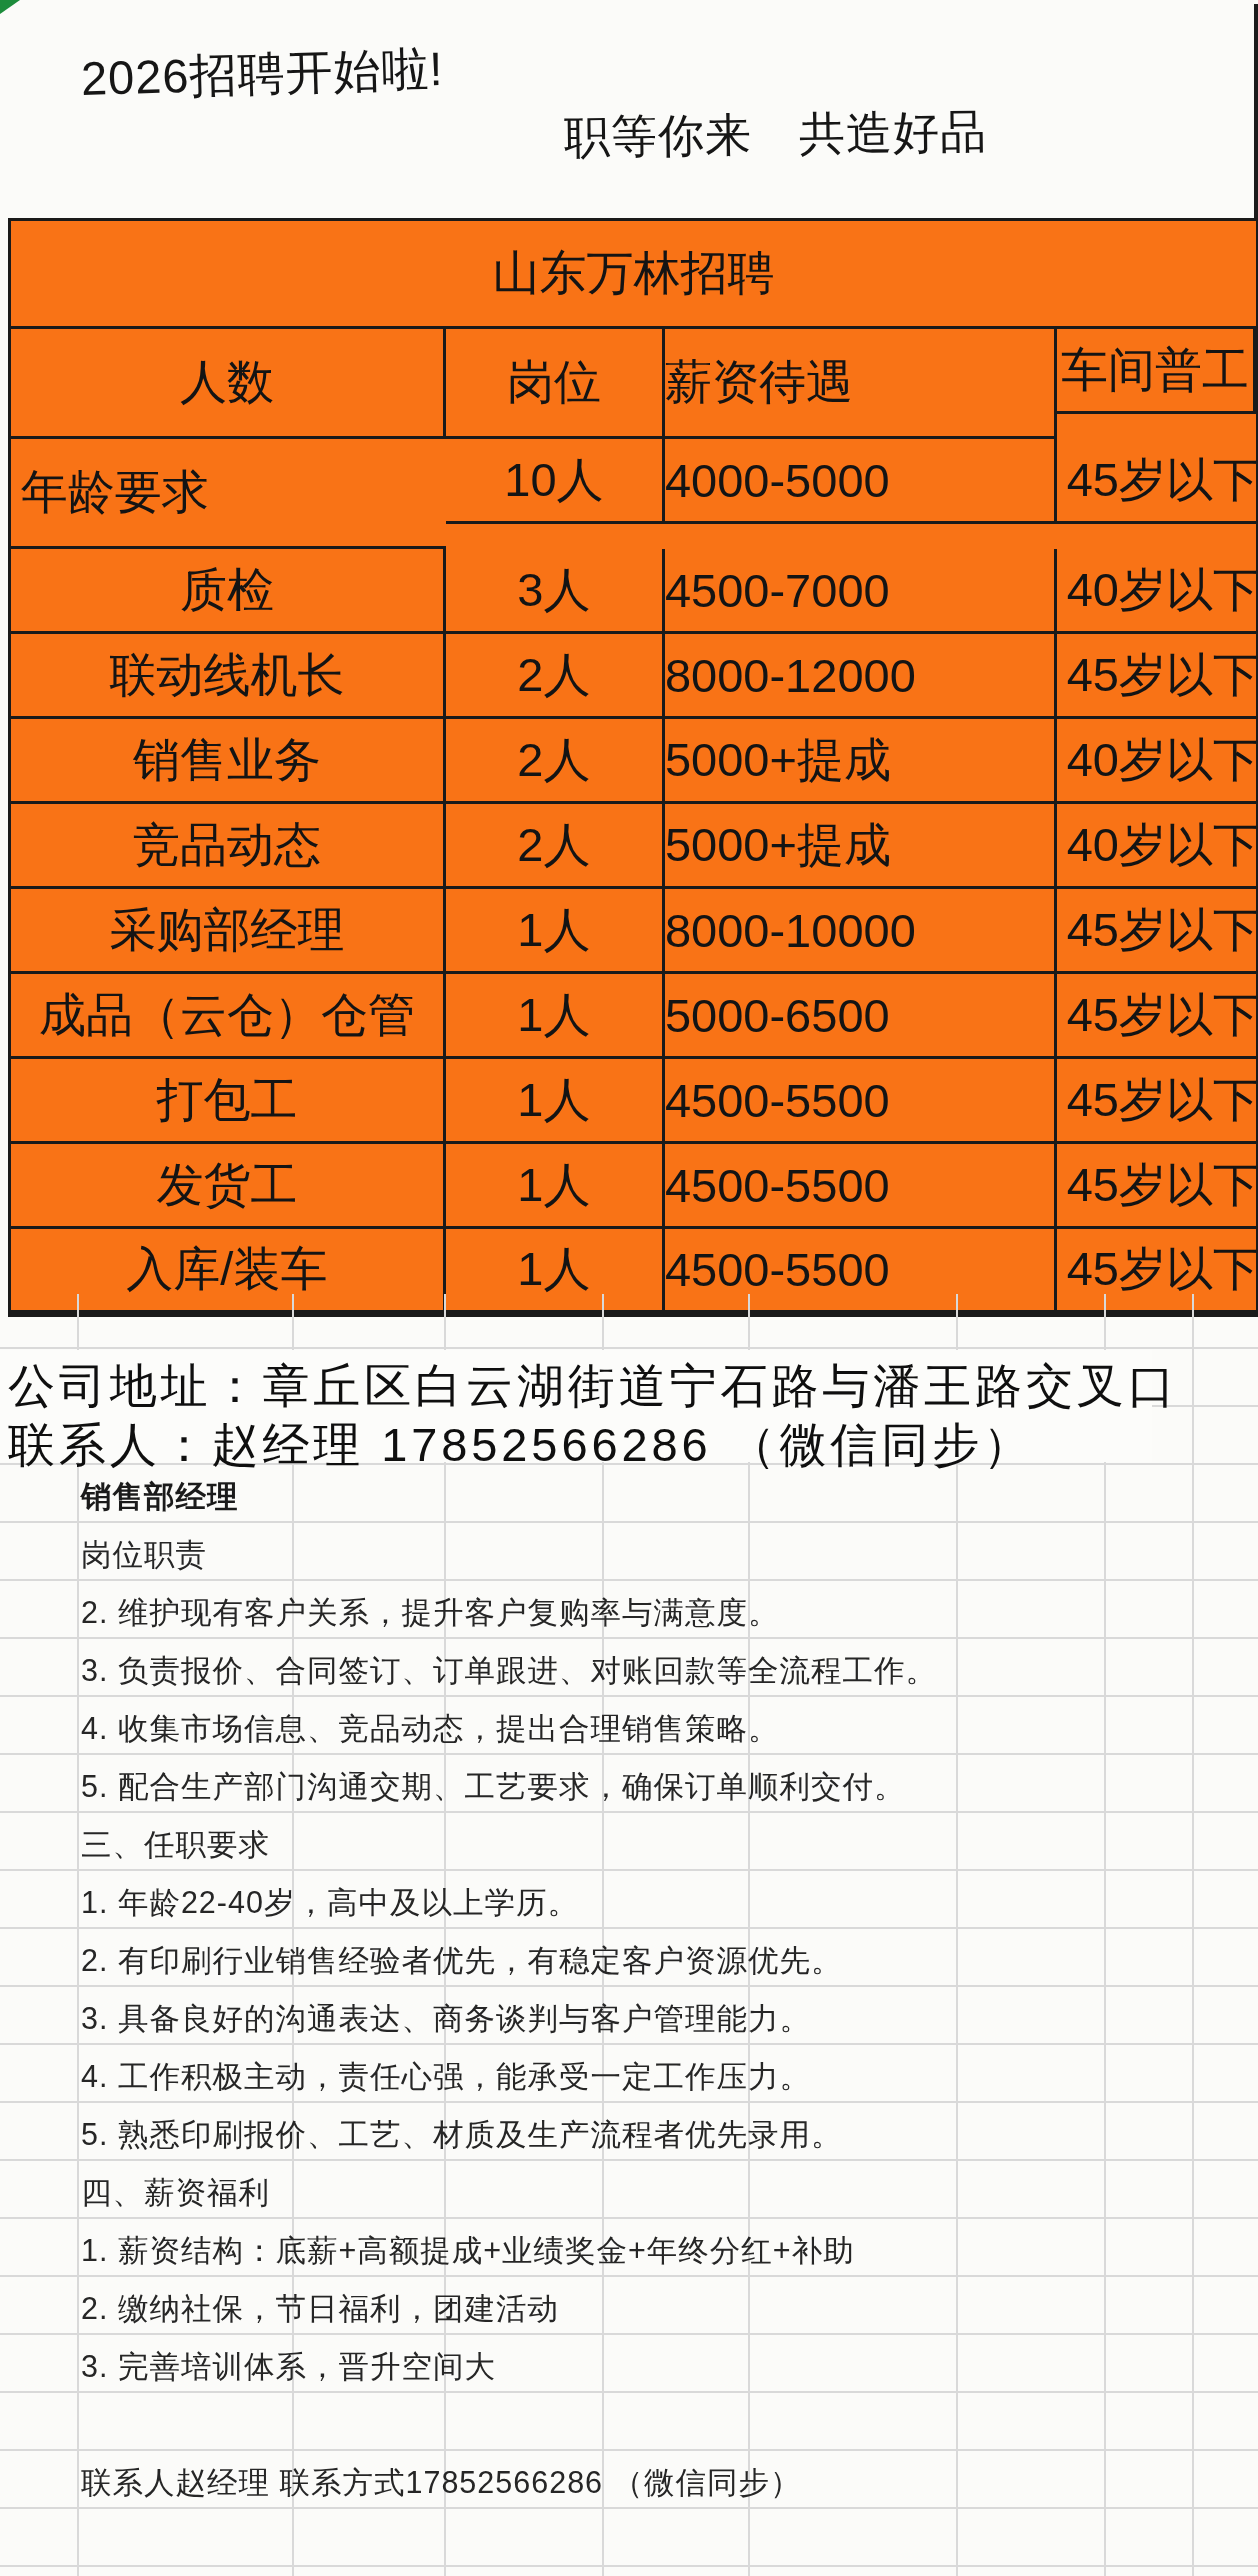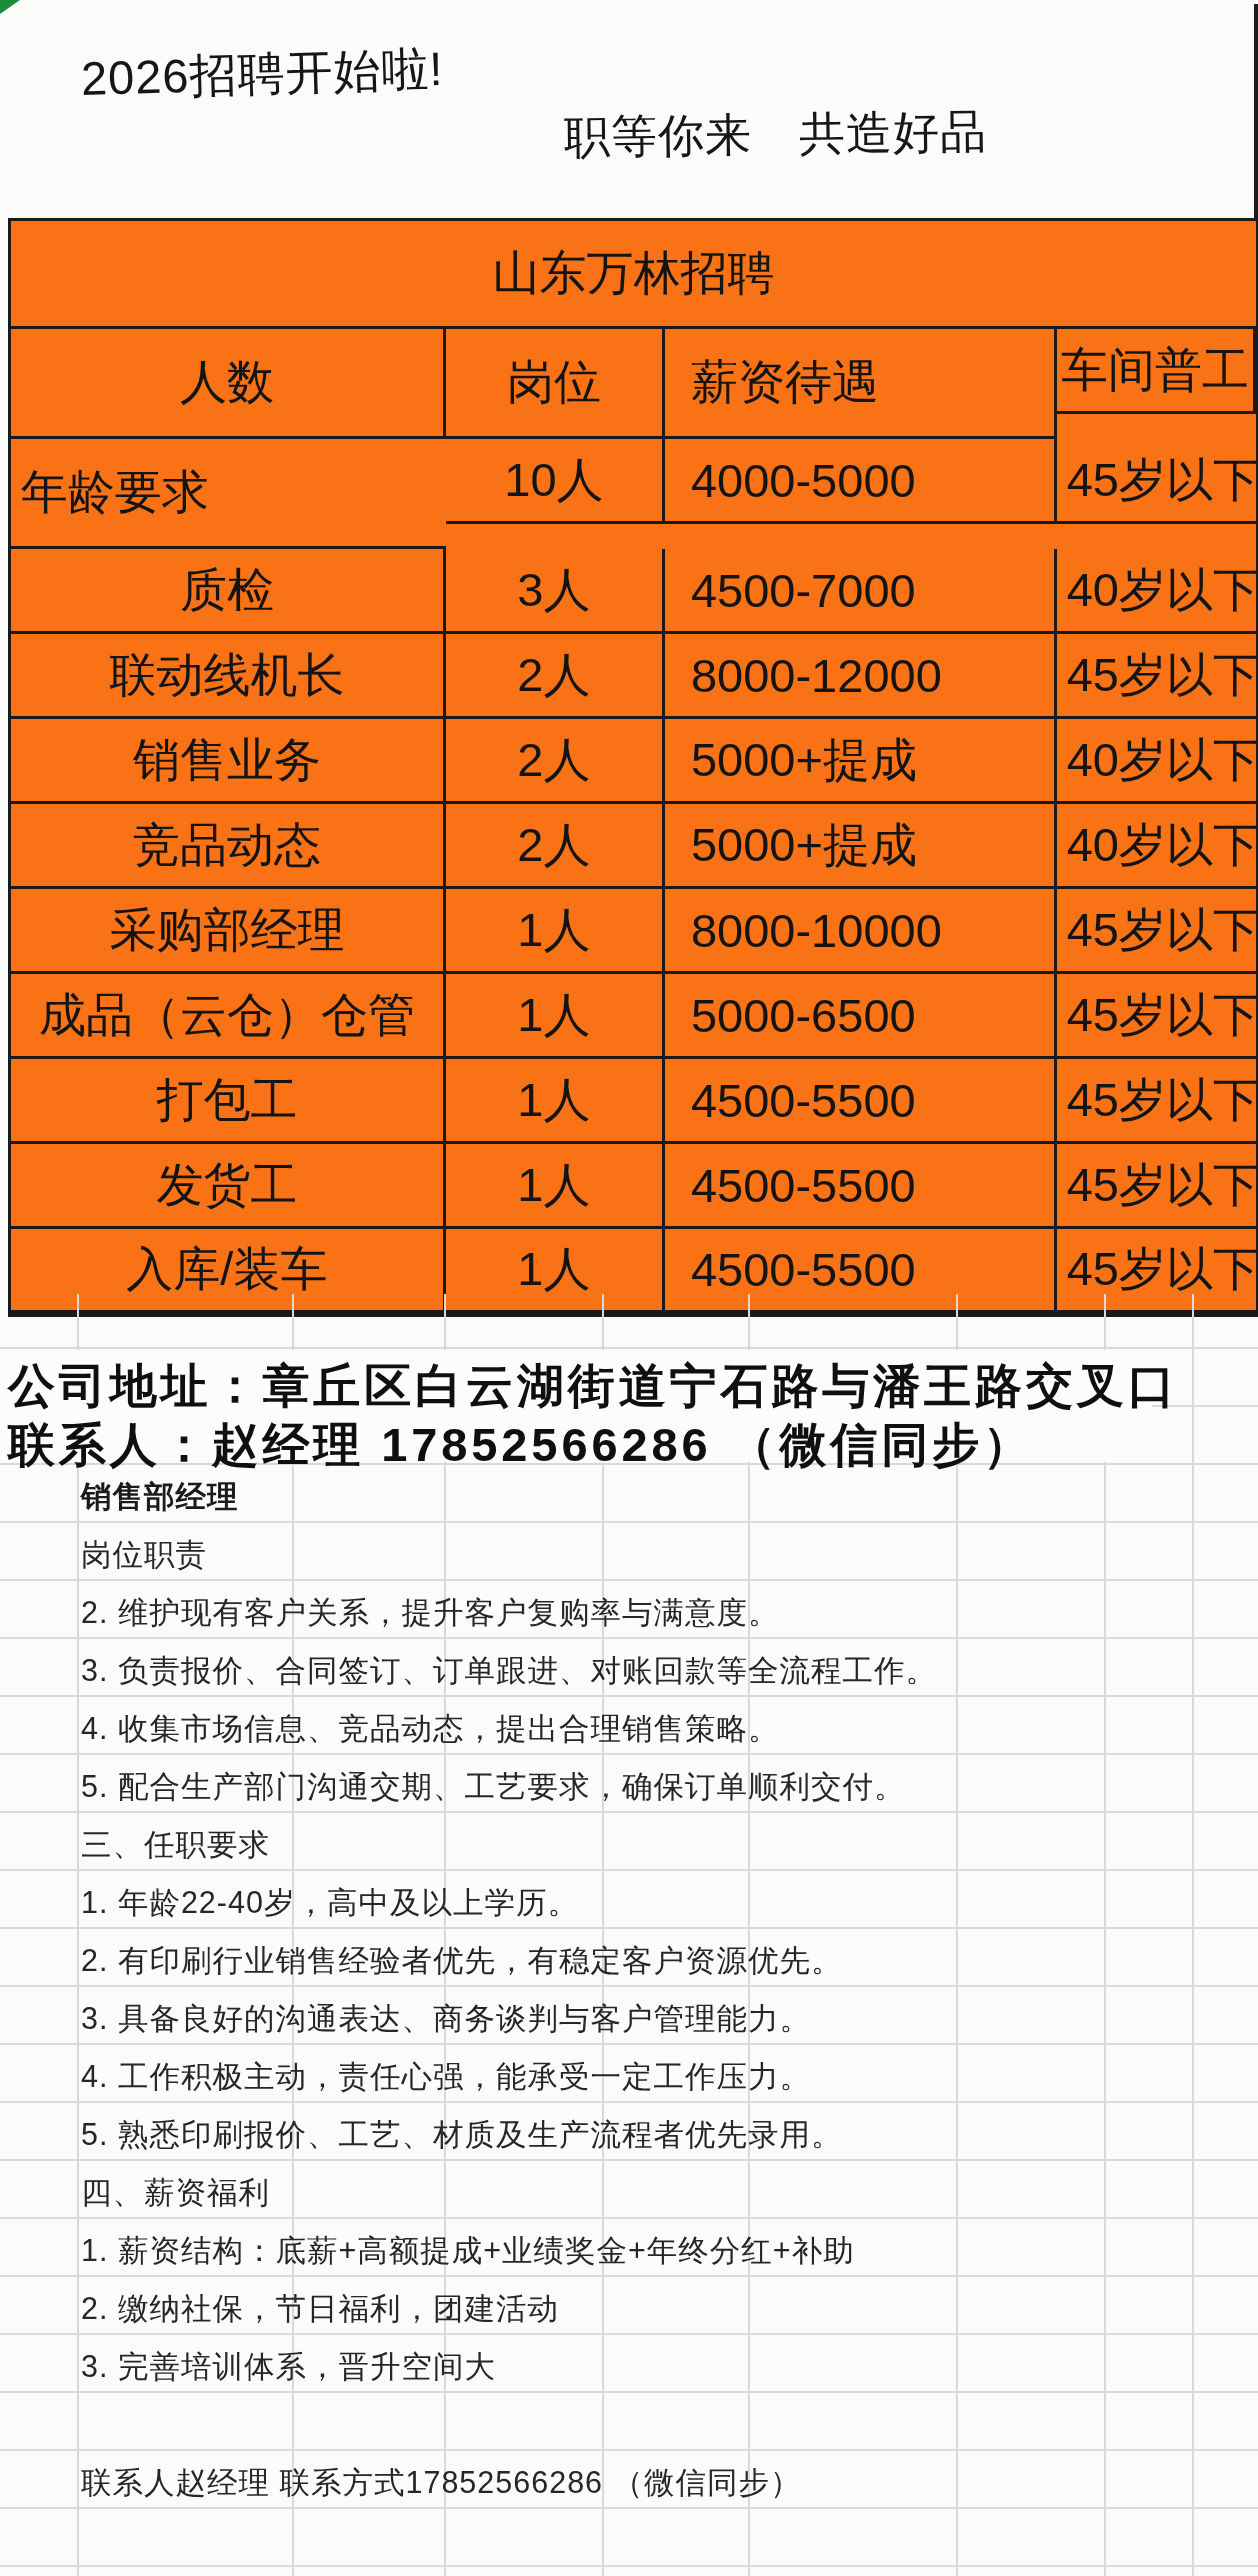--- a/index.html
+++ b/index.html
@@ -58,42 +58,42 @@
     box-sizing:border-box;height:85px;
     border-right:3.9px solid #1a1a1a;
     border-bottom:3.9px solid #1a1a1a;
     display:flex;align-items:center;
     font-size:47px;white-space:nowrap;color:#141414;
     overflow:hidden;
   }
   .cell.hdr{height:110px;}
   .cell.c4{border-right:none;}
   .cell.center{justify-content:center;}
-  .cell.c3{padding-left:26px;}
+  .cell.c3{padding-left:0;}
   .cell.c4{padding-left:9.8px;}
   .rtable-grid .cell.lastrow{border-bottom:none;height:81px;}
   
   .lower-area{
     position:absolute;left:0;top:1294px;width:1259px;height:1282px;
     background:
       repeating-linear-gradient(to bottom,
         transparent 0px,transparent 53px,
         #d9d9d9 53px,#d9d9d9 55px,
         transparent 55px,transparent 58px);
   }
   .vline{
     position:absolute;top:0;bottom:0;width:2px;background:#d9d9d9;
   }
   .addr-patch{
     position:absolute;left:0;top:56px;width:1152px;height:112px;
     background:#fcfcfa;
   }
   .addr-line{
     position:absolute;left:7.9px;
-    font-size:47px;font-weight:700;letter-spacing:3.9px;
+    font-size:47px;font-weight:400;letter-spacing:3.9px;
     white-space:nowrap;color:#0f0f0f;
   }
   .addr-line.l1{top:61px;}
   .addr-line.l2{top:120px;}
   
   .details{
     position:absolute;left:0;top:174px;width:1259px;
     display:flex;flex-direction:column;
   }
   .drow{

